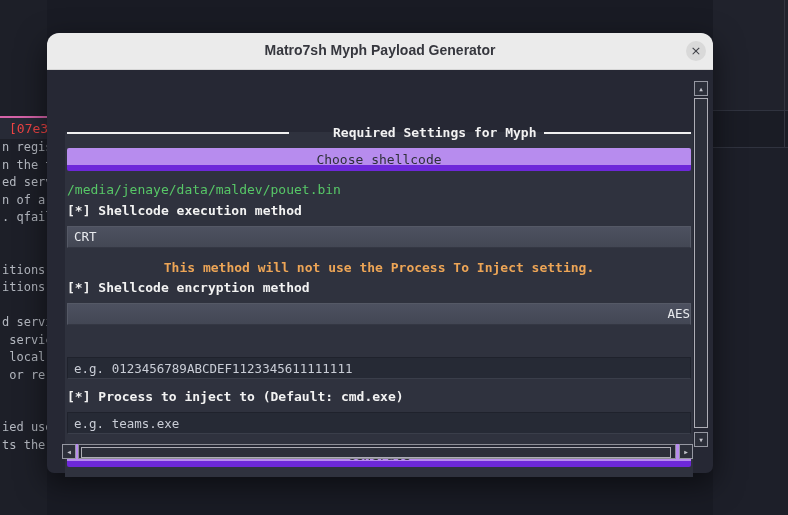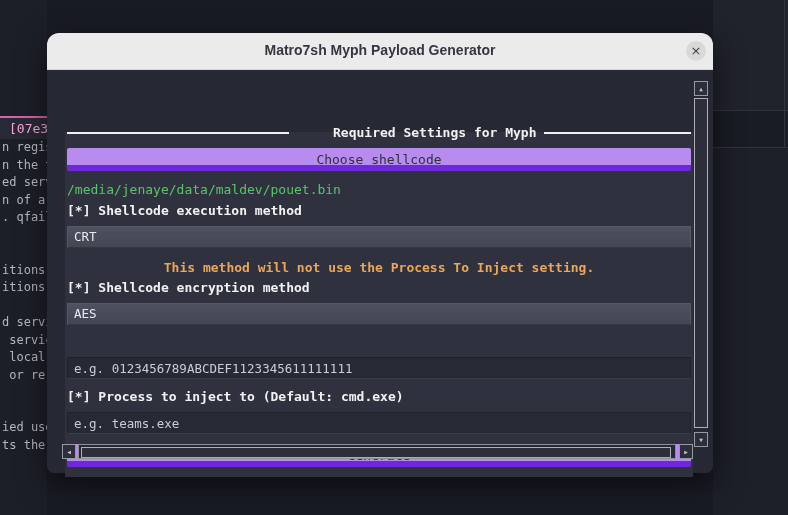--- a/index.html
+++ b/index.html
@@ -3,21 +3,21 @@
 <meta charset="utf-8">
 <style>
   html,body{margin:0;padding:0;}
   .screen{position:relative;width:788px;height:515px;background:#191b24;overflow:hidden;
           font-family:"DejaVu Sans Mono",monospace;}
 
   
   .term-left{position:absolute;left:0;top:0;width:47px;height:515px;background:#1d1f28;}
   .pink-line{position:absolute;left:0;top:116px;width:47px;height:2px;background:#d563a8;}
   .statusbar{position:absolute;left:0;top:118px;width:47px;height:21px;background:#272a36;overflow:hidden;}
-  .statusbar span{position:absolute;left:9px;top:3px;font-size:13px;color:#f9a8d4;white-space:pre;}
+  .statusbar span{position:absolute;left:9px;top:3px;font-size:13px;color:#ef4444;white-space:pre;}
   .term-lines{position:absolute;left:2px;top:139px;margin:0;font-family:"DejaVu Sans Mono",monospace;
               font-size:12px;line-height:17.5px;color:#b4b8c0;white-space:pre;}
 
   
   .term-right{position:absolute;left:713px;top:0;width:75px;height:515px;background:#1d1f29;}
   .tr-top{position:absolute;left:0;top:0;width:75px;height:110px;background:#20222c;border-bottom:1px solid #30333f;}
   .tr-band{position:absolute;left:0;top:111px;width:75px;height:36px;background:#1a1c25;border-bottom:1px solid #30333f;}
   .tr-vline{position:absolute;left:71px;top:0;width:1px;height:147px;background:#32343f;}
 
   
@@ -55,21 +55,21 @@
          padding:0 0 0 6px;outline:none;width:624px;}
   .entry::placeholder{color:#c9cdd6;opacity:1;}
 
   
   .w-choose{top:78px;}
   .w-path{top:112px;}
   .w-lbl1{top:133px;}
   .w-combo1{top:156px;}
   .w-warn{top:190px;}
   .w-lbl2{top:210px;}
-  .w-combo2{top:233px;}
+  .w-combo2{top:233px;text-align:right;}
   .w-lbl3{top:264px;}
   .w-entry1{top:287px;}
   .w-lbl4{top:319px;}
   .w-entry2{top:342px;}
   .w-generate{top:374px;}
 
   
   .sb-btn{position:absolute;width:14px;height:15px;background:#2c2f3a;border:1px solid #9698a2;
           box-sizing:border-box;color:#c3c4cc;font-size:6px;text-align:center;line-height:13px;cursor:pointer;}
   .vthumb{position:absolute;left:647px;top:28px;width:14px;height:330px;box-sizing:border-box;

